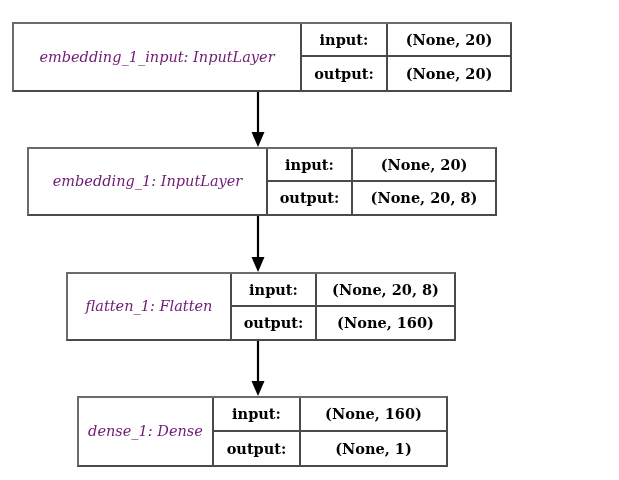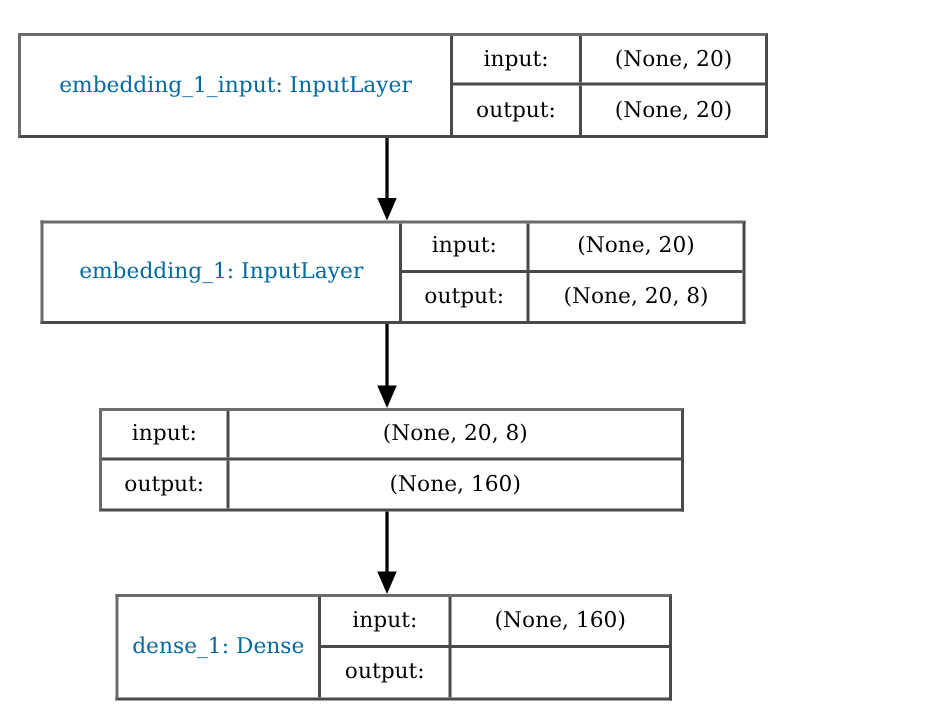--- a/index.html
+++ b/index.html
@@ -27,38 +27,40 @@
     border-top-color: #6b6b6b;
     border-left-color: #6b6b6b;
   }
   .node-name {
     box-sizing: border-box;
     display: flex;
     align-items: center;
     justify-content: center;
     text-align: center;
     padding: 0 6px;
-    color: #0369a1;
+    color: #701a75;
     font-size: 14.5px;
     line-height: 1.15;
     white-space: nowrap;
     border-right: 2px solid #4a4a4a;
+    font-style: italic;
   }
   .node-io {
     box-sizing: border-box;
     flex: 1 1 auto;
     display: flex;
     flex-direction: column;
   }
   .io-row {
     box-sizing: border-box;
     flex: 1 1 50%;
     display: flex;
     flex-direction: row;
     align-items: stretch;
+    font-weight: bold;
   }
   .io-row.first {
     border-bottom: 2px solid #4a4a4a;
   }
   .io-key {
     box-sizing: border-box;
     display: flex;
     align-items: center;
     justify-content: center;
     color: #000000;
@@ -129,20 +131,21 @@
       </div>
     </div>
   </div>
 
   <svg class="edge" style="left:248px; top:216px;" width="20" height="57">
     <line class="edge-line" x1="10" y1="0" x2="10" y2="45"></line>
     <polygon class="edge-head" points="10,56 3.5,41 16.5,41"></polygon>
   </svg>
 
   <div class="node" style="left:66px; top:272px; width:390px; height:69px;">
+    <div class="node-name" style="width:164px;">flatten_1: Flatten</div>
     <div class="node-io">
       <div class="io-row first">
         <div class="io-key" style="width:85px;">input:</div>
         <div class="io-val">(None, 20, 8)</div>
       </div>
       <div class="io-row">
         <div class="io-key" style="width:85px;">output:</div>
         <div class="io-val">(None, 160)</div>
       </div>
     </div>
@@ -155,17 +158,18 @@
 
   <div class="node" style="left:77px; top:396px; width:371px; height:71px;">
     <div class="node-name" style="width:135px;">dense_1: Dense</div>
     <div class="node-io">
       <div class="io-row first">
         <div class="io-key" style="width:87px;">input:</div>
         <div class="io-val">(None, 160)</div>
       </div>
       <div class="io-row">
         <div class="io-key" style="width:87px;">output:</div>
+        <div class="io-val">(None, 1)</div>
       </div>
     </div>
   </div>
 
 </div>
 
 </body></html>

